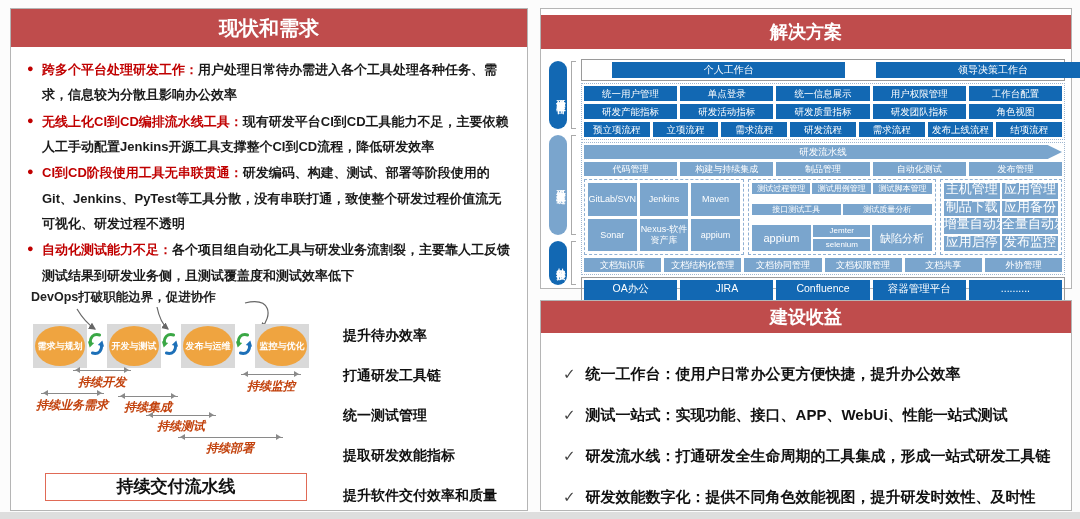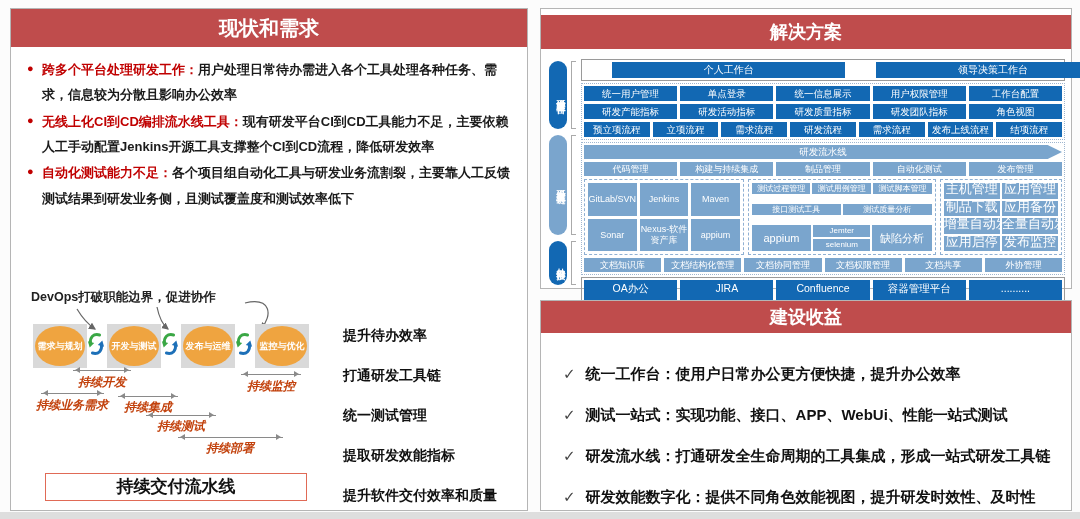--- a/index.html
+++ b/index.html
@@ -73,20 +73,21 @@
 </head>
 <body>
 
 <div class="canvas">
 
   <section class="panel" id="left-panel">
     <div class="hdr">现状和需求</div>
     <div class="bullets">
         <div class="bullet"><span class="lead">跨多个平台处理研发工作：</span><span class="rest">用户处理日常待办需进入各个工具处理各种任务、需求，信息较为分散且影响办公效率</span></div>
         <div class="bullet"><span class="lead">无线上化CI到CD编排流水线工具：</span><span class="rest">现有研发平台CI到CD工具能力不足，主要依赖人工手动配置Jenkins开源工具支撑整个CI到CD流程，降低研发效率</span></div>
+        <div class="bullet"><span class="lead">CI到CD阶段使用工具无串联贯通：</span><span class="rest">研发编码、构建、测试、部署等阶段使用的Git、Jenkins、PyTest等工具分散，没有串联打通，致使整个研发过程价值流无可视化、研发过程不透明</span></div>
         <div class="bullet"><span class="lead">自动化测试能力不足：</span><span class="rest">各个项目组自动化工具与研发业务流割裂，主要靠人工反馈测试结果到研发业务侧，且测试覆盖度和测试效率低下</span></div>
       </div>
 
     <div class="devops">
       <div class="anno">DevOps打破职能边界，促进协作</div>
       <svg class="anno-arrows" width="300" height="48">
         <defs>
           <marker id="ah" markerWidth="7" markerHeight="7" refX="5" refY="3" orient="auto">
             <path d="M0,0 L6,3 L0,6 z" fill="#666"></path>
           </marker>

